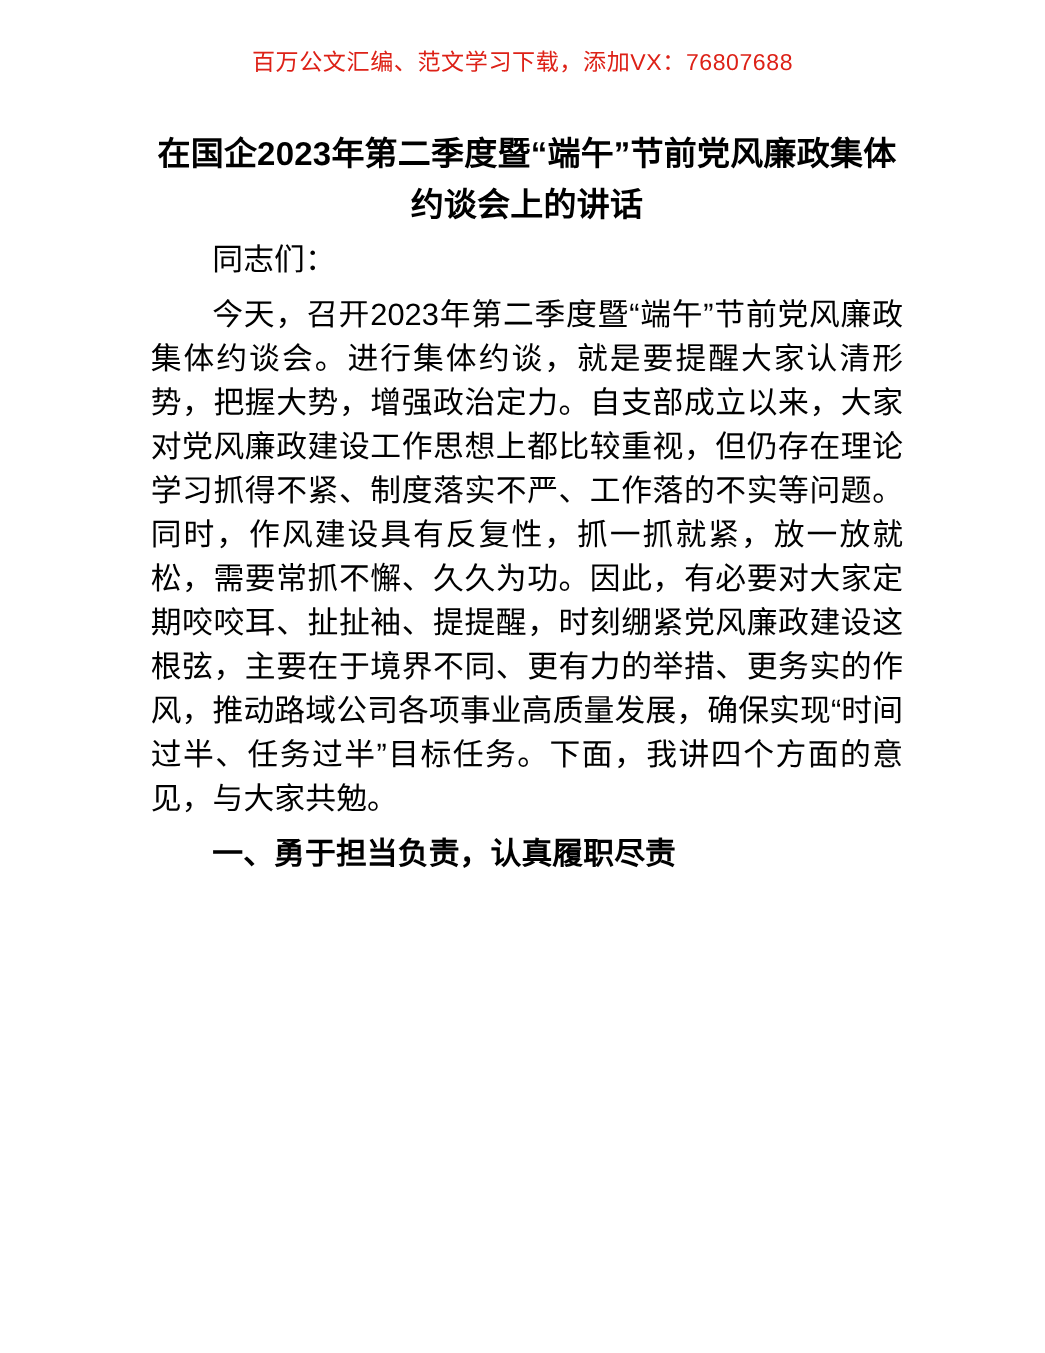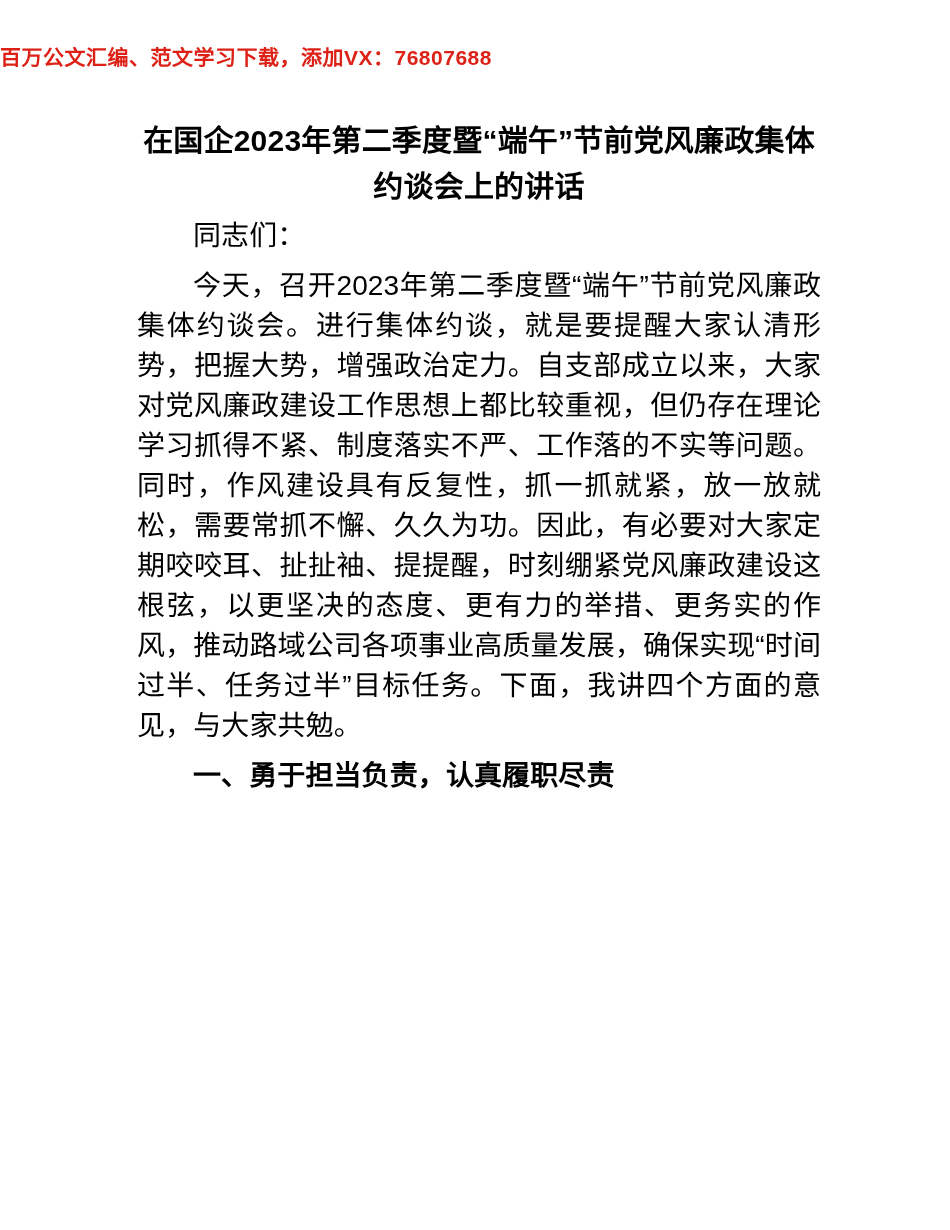--- a/index.html
+++ b/index.html
@@ -22,22 +22,23 @@
     overflow: hidden;
     box-sizing: border-box;
   }
 
   
   .promo-header {
     position: absolute;
     left: 0;
     top: 44px;
     width: 950px;
+    text-align: center;
     font-size: 21px;
-    font-weight: bold;
+    font-weight: normal;
     letter-spacing: 0.5px;
     line-height: 28px;
     white-space: nowrap;
   }
 
   
   .doc-body {
     position: absolute;
     left: 137px;
     top: 118px;
@@ -78,21 +79,21 @@
   <div class="promo-header" style="color: rgb(221, 33, 23);">百万公文汇编、范文学习下载，添加VX：76807688</div>
 
   <div class="doc-body">
 
     <h1 class="doc-title">在国企2023年第二季度暨“端午”节前党风廉政集体约谈会上的讲话</h1>
 
     <p class="para indent">同志们：</p>
 
     <div class="spacer-sm"></div>
 
-    <p class="para indent">今天，召开2023年第二季度暨“端午”节前党风廉政集体约谈会。进行集体约谈，就是要提醒大家认清形势，把握大势，增强政治定力。自支部成立以来，大家对党风廉政建设工作思想上都比较重视，但仍存在理论学习抓得不紧、制度落实不严、工作落的不实等问题。同时，作风建设具有反复性，抓一抓就紧，放一放就松，需要常抓不懈、久久为功。因此，有必要对大家定期咬咬耳、扯扯袖、提提醒，时刻绷紧党风廉政建设这根弦，以更坚决的态度、更有力的举措、更务实的作风，推动路域公司各项事业高质量发展，确保实现“时间过半、任务过半”目标任务。下面，我讲四个方面的意见，与大家共勉。</p>
+    <p class="para indent">今天，召开2023年第二季度暨“端午”节前党风廉政集体约谈会。进行集体约谈，就是要提醒大家认清形势，把握大势，增强政治定力。自支部成立以来，大家对党风廉政建设工作思想上都比较重视，但仍存在理论学习抓得不紧、制度落实不严、工作落的不实等问题。同时，作风建设具有反复性，抓一抓就紧，放一放就松，需要常抓不懈、久久为功。因此，有必要对大家定期咬咬耳、扯扯袖、提提醒，时刻绷紧党风廉政建设这根弦，主要在于境界不同、更有力的举措、更务实的作风，推动路域公司各项事业高质量发展，确保实现“时间过半、任务过半”目标任务。下面，我讲四个方面的意见，与大家共勉。</p>
 
     <div class="spacer-sm"></div>
 
     <p class="para heading">一、勇于担当负责，认真履职尽责</p>
 
     <div class="spacer-sm"></div>
 
 
   </div>
 </div>

